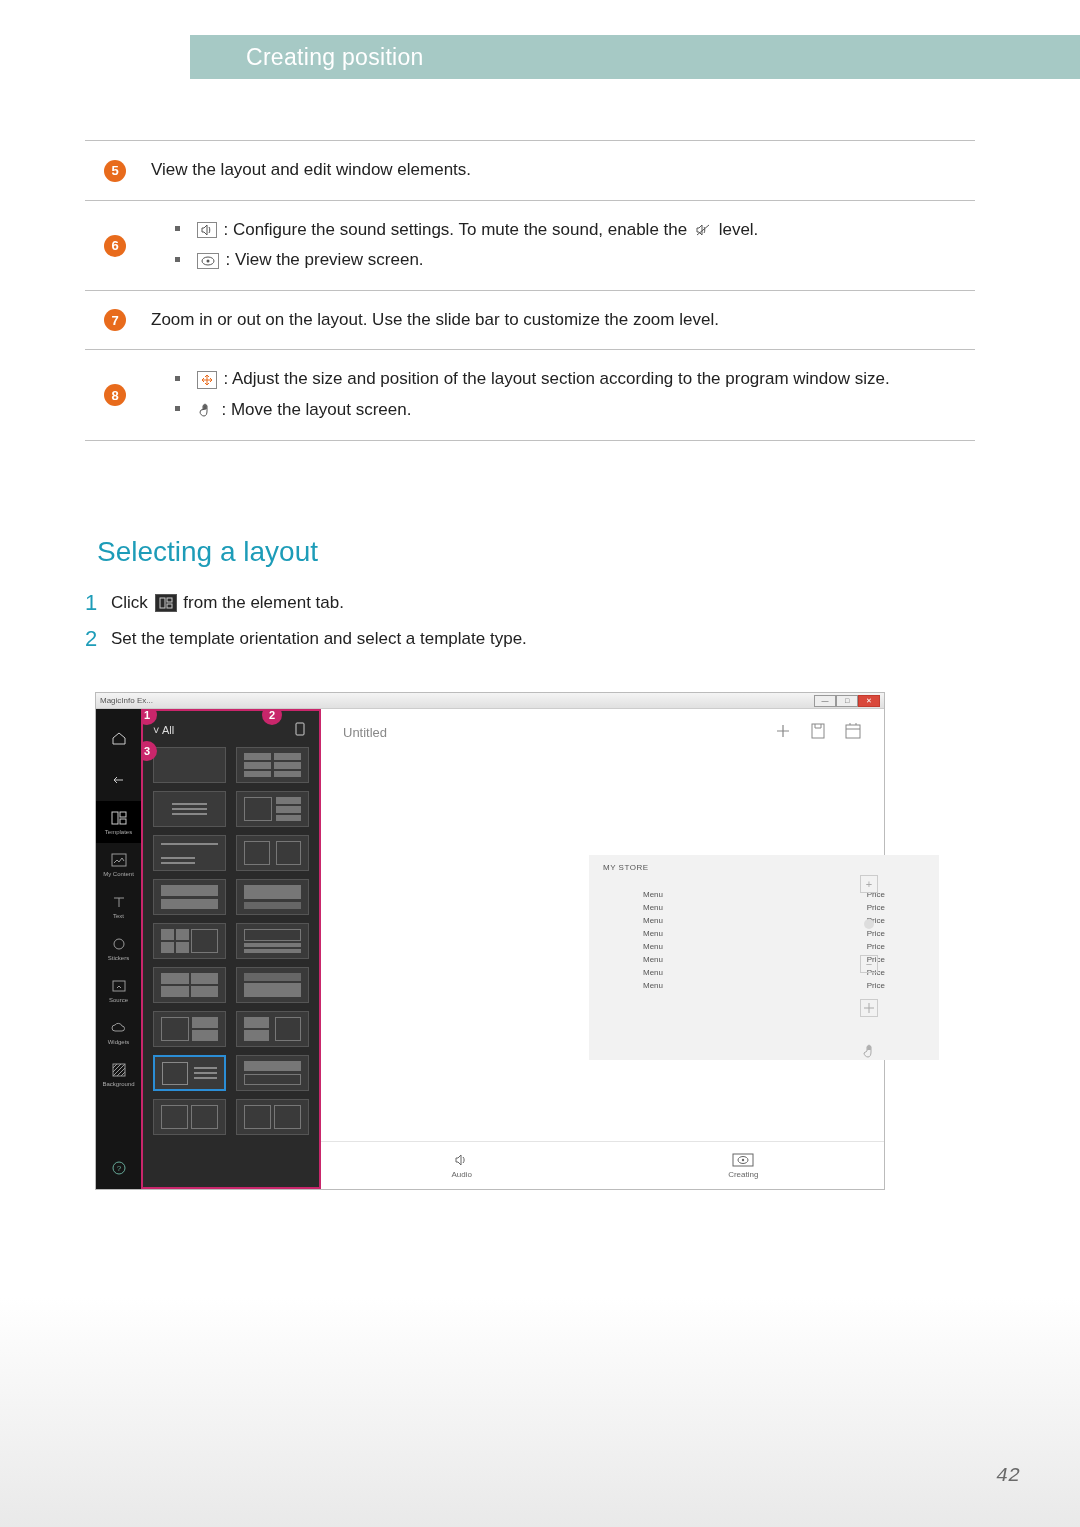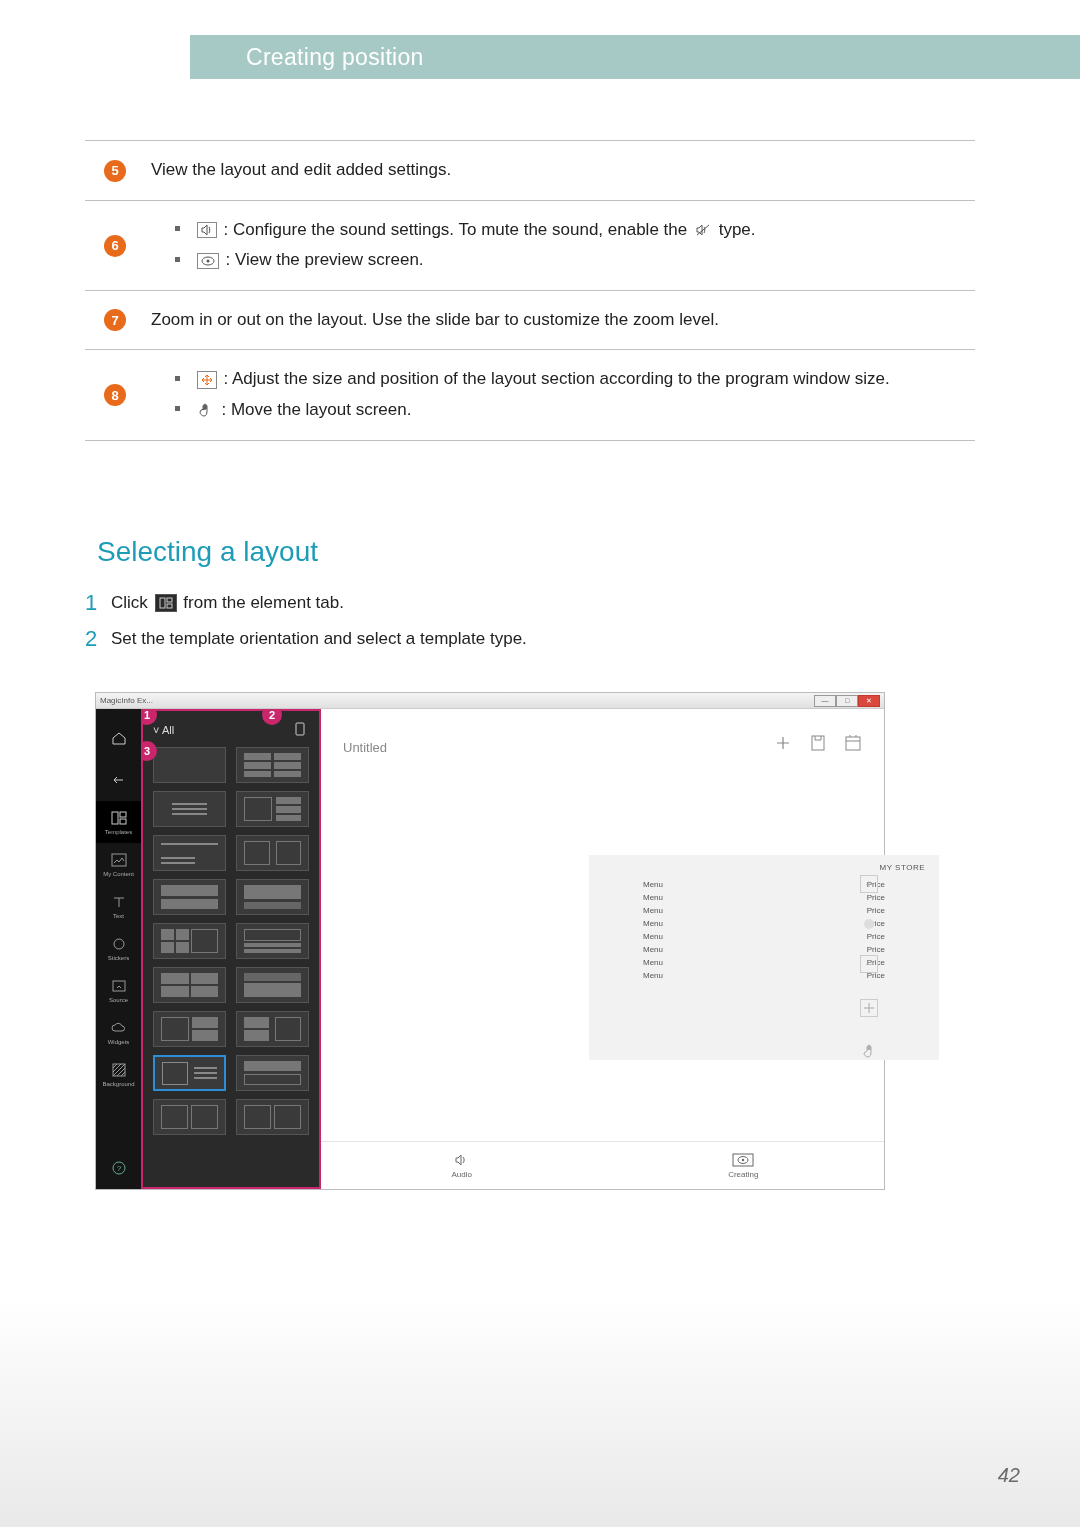--- a/index.html
+++ b/index.html
@@ -31,48 +31,48 @@
   .sb-ico{width:18px;height:18px;display:flex;align-items:center;justify-content:center}
   .template-panel{width:180px;background:#2a2a2a;border:2px solid #c9266b;position:relative;padding:6px 0 6px 0;overflow:hidden}
   .tp-head{display:flex;align-items:center;justify-content:space-between;padding:4px 10px 8px;color:#ddd;font-size:11px}
   .tp-grid{display:grid;grid-template-columns:1fr 1fr;gap:8px 10px;padding:0 10px}
   .tp-item{height:36px;background:#3a3a3a;border:1px solid #555;display:flex;align-items:center;justify-content:center}
   .tp-item.sel{border:2px solid #2b8ed6}
   .tp-lines{display:flex;flex-direction:column;gap:3px;width:70%}
   .tp-lines span{height:2px;background:#888}
   .callout{position:absolute;width:20px;height:20px;border-radius:50%;background:#c9266b;color:#fff;font-size:11px;font-weight:700;display:flex;align-items:center;justify-content:center;z-index:10}
   .canvas-area{flex:1;background:#fff;position:relative;display:flex;flex-direction:column}
-  .canvas-top{height:46px;display:flex;align-items:flex-end;justify-content:space-between;padding:0 22px;color:#888;font-size:13px}
+  .canvas-top{height:46px;display:flex;align-items:center;justify-content:space-between;padding:0 22px;color:#888;font-size:13px}
   .ct-icons{display:flex;gap:18px;color:#777}
   .canvas-mid{flex:1;position:relative}
   .menu-box{position:absolute;left:268px;top:100px;width:350px;height:205px;background:#f2f2f2;padding:8px 14px;font-size:8px;color:#555}
-  .menu-box .title{text-align:right;font-size:8px;margin-bottom:6px;letter-spacing:.5px}
+  .menu-box .title{text-align:left;font-size:8px;margin-bottom:16px;letter-spacing:.5px}
   .menu-row{display:flex;justify-content:space-between;padding:2px 40px}
   .canvas-bot{height:48px;border-top:1px solid #e4e4e4;display:flex;align-items:center;font-size:8px;color:#666}
   .cbot-item{flex:1;display:flex;flex-direction:column;align-items:center;gap:3px}
   .right-rail{position:absolute;right:6px;top:120px;display:flex;flex-direction:column;gap:26px;align-items:center;color:#aaa}
   .rr-btn{width:18px;height:18px;border:1px solid #ccc;display:flex;align-items:center;justify-content:center;font-size:11px}
   .rr-dot{width:10px;height:10px;border-radius:50%;background:#ddd}
-  .page-num{position:absolute;right:60px;bottom:40px;font-size:20px;font-style:italic;color:#6a6a6a;font-family:Liberation Sans, sans-serif}
+  .page-num{position:absolute;right:60px;bottom:40px;font-size:20px;font-style:italic;color:#6a6a6a;font-family:Liberation Mono, monospace}
 </style>
 </head>
 <body>
 
 <div class="teal-tab"></div>
 <div class="header-bar">
   <span>Creating position</span>
 </div>
 
 <div class="content">
 
   <table class="legend">
     <tbody>
         <tr>
       <td class="num-cell"><span class="badge">5</span></td>
-      <td>View the layout and edit added settings.</td>
+      <td>View the layout and edit window elements.</td>
     </tr>
     <tr>
       <td class="num-cell"><span class="badge">6</span></td>
       <td>
         <div>
           <span class="bul"></span>
           <span class="ico-box">
             <svg width="20" height="16" viewBox="0 0 20 16">
                   <rect x="0.5" y="0.5" width="19" height="15" fill="#fff" stroke="#888"></rect>
                   <path d="M5 6h2l3-3v10l-3-3H5z" fill="none" stroke="#555" stroke-width="1"></path>
@@ -80,21 +80,21 @@
                 </svg>
           </span>
           <span>: Configure the sound settings. To mute the sound, enable the </span>
           <span class="ico-box">
             <svg width="18" height="16" viewBox="0 0 18 16">
                   <path d="M3 6h2l3-3v10l-3-3H3z" fill="none" stroke="#555"></path>
                   <path d="M10 5c1 1 1 5 0 6" fill="none" stroke="#555"></path>
                   <line x1="3" y1="13" x2="15" y2="3" stroke="#555"></line>
                 </svg>
           </span>
-          <span> type.</span>
+          <span> level.</span>
         </div>
         <div>
           <span class="bul"></span>
           <span class="ico-box">
             <svg width="22" height="16" viewBox="0 0 22 16">
                   <rect x="0.5" y="0.5" width="21" height="15" fill="#fff" stroke="#888"></rect>
                   <ellipse cx="11" cy="8" rx="6" ry="4" fill="none" stroke="#555"></ellipse>
                   <circle cx="11" cy="8" r="1.5" fill="#555"></circle>
                 </svg>
           </span>

